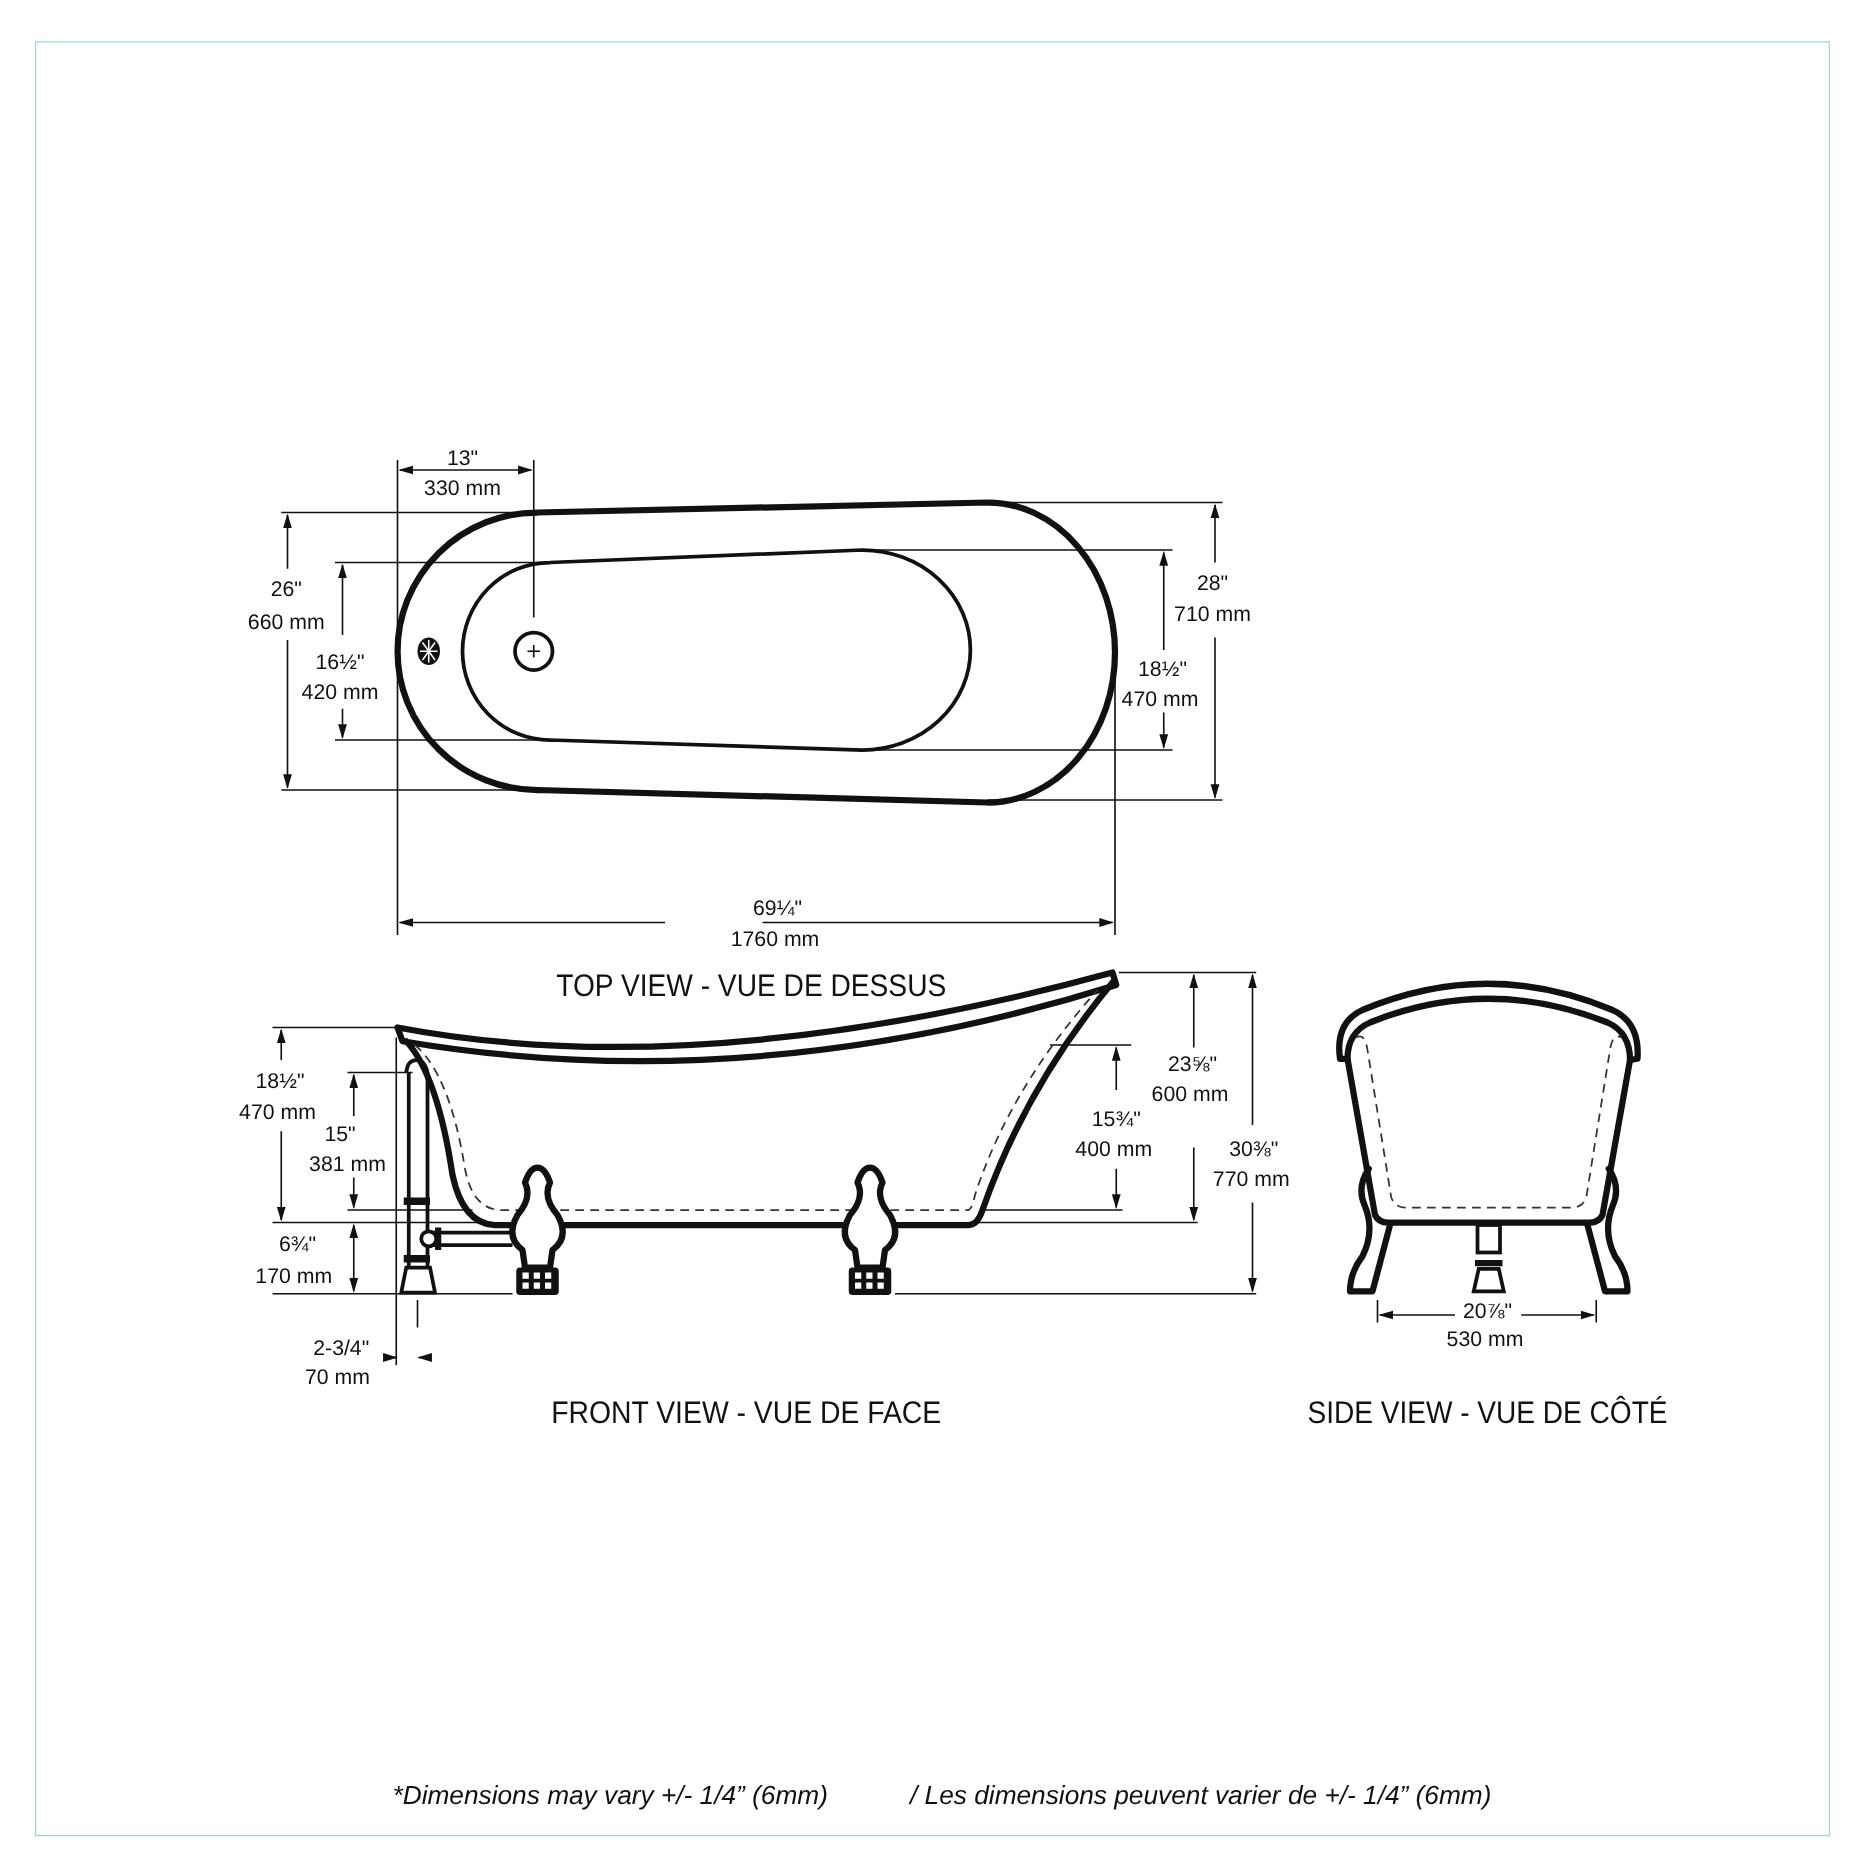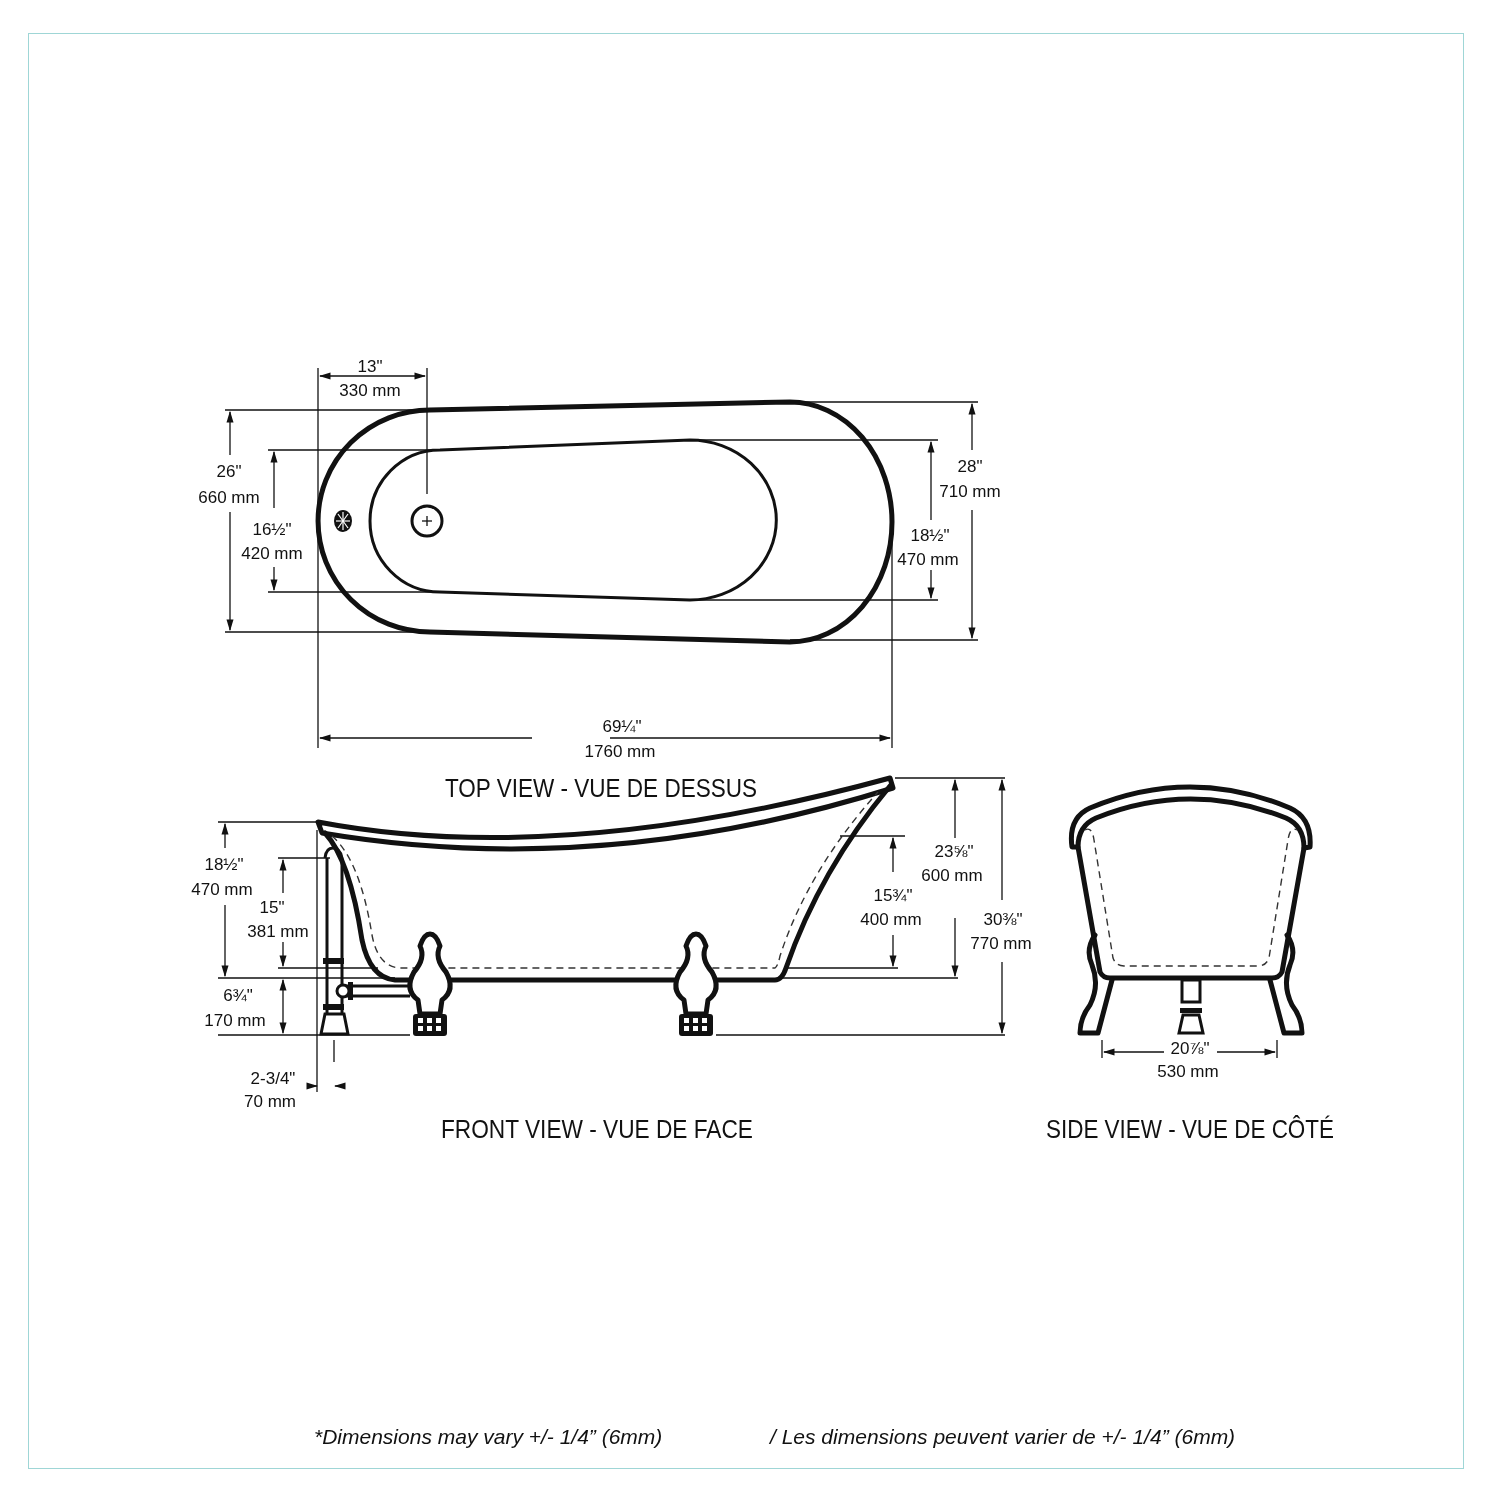--- a/index.html
+++ b/index.html
@@ -206,13 +206,13 @@
     <line class="thin" x1="1104" y1="1052" x2="1164" y2="1052" marker-start="url(#arr)"></line>
     <line class="thin" x1="1217" y1="1052" x2="1275" y2="1052" marker-end="url(#arr)"></line>
     <text class="dim" x="1190" y="1054" text-anchor="middle">20⅞"</text>
     <text class="dim" x="1188" y="1077" text-anchor="middle">530 mm</text>
 
     <text class="title" x="1190" y="1138" text-anchor="middle" textLength="288" lengthAdjust="spacingAndGlyphs">SIDE VIEW - VUE DE CÔTÉ</text>
   </g>
 </svg>
 
 <div class="foot" style="left:314px;">*Dimensions may vary +/- 1/4” (6mm)</div>
-<div class="foot" style="left:728px;margin-left:42px;">/ Les dimensions peuvent varier de +/- 1/4” (6mm)</div>
+<div class="foot" style="left:728px;">/ Les dimensions peuvent varier de +/- 1/4” (6mm)</div>
 
 </body></html>

